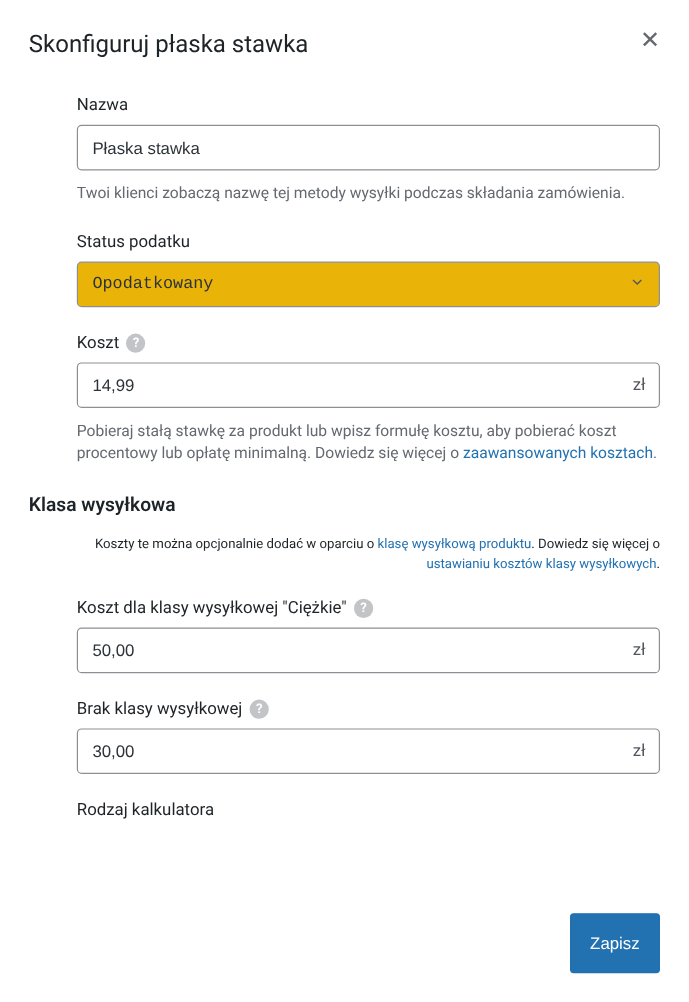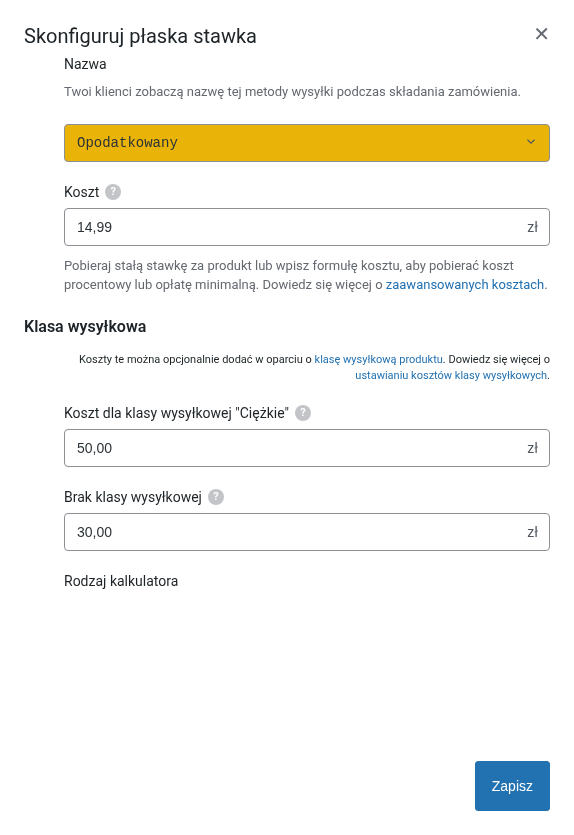--- a/index.html
+++ b/index.html
@@ -19,21 +19,21 @@
     .modal {
       padding: 24px;
       height: 100%;
       display: flex;
       flex-direction: column;
     }
     .header {
       display: flex;
       justify-content: space-between;
       align-items: flex-start;
-      margin-bottom: 8px;
+      margin-bottom: 32px;
     }
     .title {
       font-size: 20px;
       font-weight: 400;
       color: #1d2327;
     }
     .close-btn {
       background: none;
       border: none;
       font-size: 20px;
@@ -166,24 +166,26 @@
   <div class="header">
     <h1 class="title">Skonfiguruj płaska stawka</h1>
     <button class="close-btn">
       <span>✕</span>
     </button>
   </div>
 
   <div class="content">
     <div class="field-group">
       <label class="label">Nazwa</label>
+      <input type="text" class="text-input" value="Płaska stawka" style="">
       <p class="help-text">Twoi klienci zobaczą nazwę tej metody wysyłki podczas składania zamówienia.</p>
     </div>
 
     <div class="field-group">
+      <label class="label">Status podatku</label>
       <div class="select-wrapper">
         <select class="select">
           <option>Opodatkowany</option>
         </select>
         <span class="select-chevron">
           <svg width="14" height="14" viewBox="0 0 24 24" fill="none" stroke="currentColor" stroke-width="2">
               <polyline points="6 9 12 15 18 9"></polyline>
             </svg>
         </span>
       </div>

